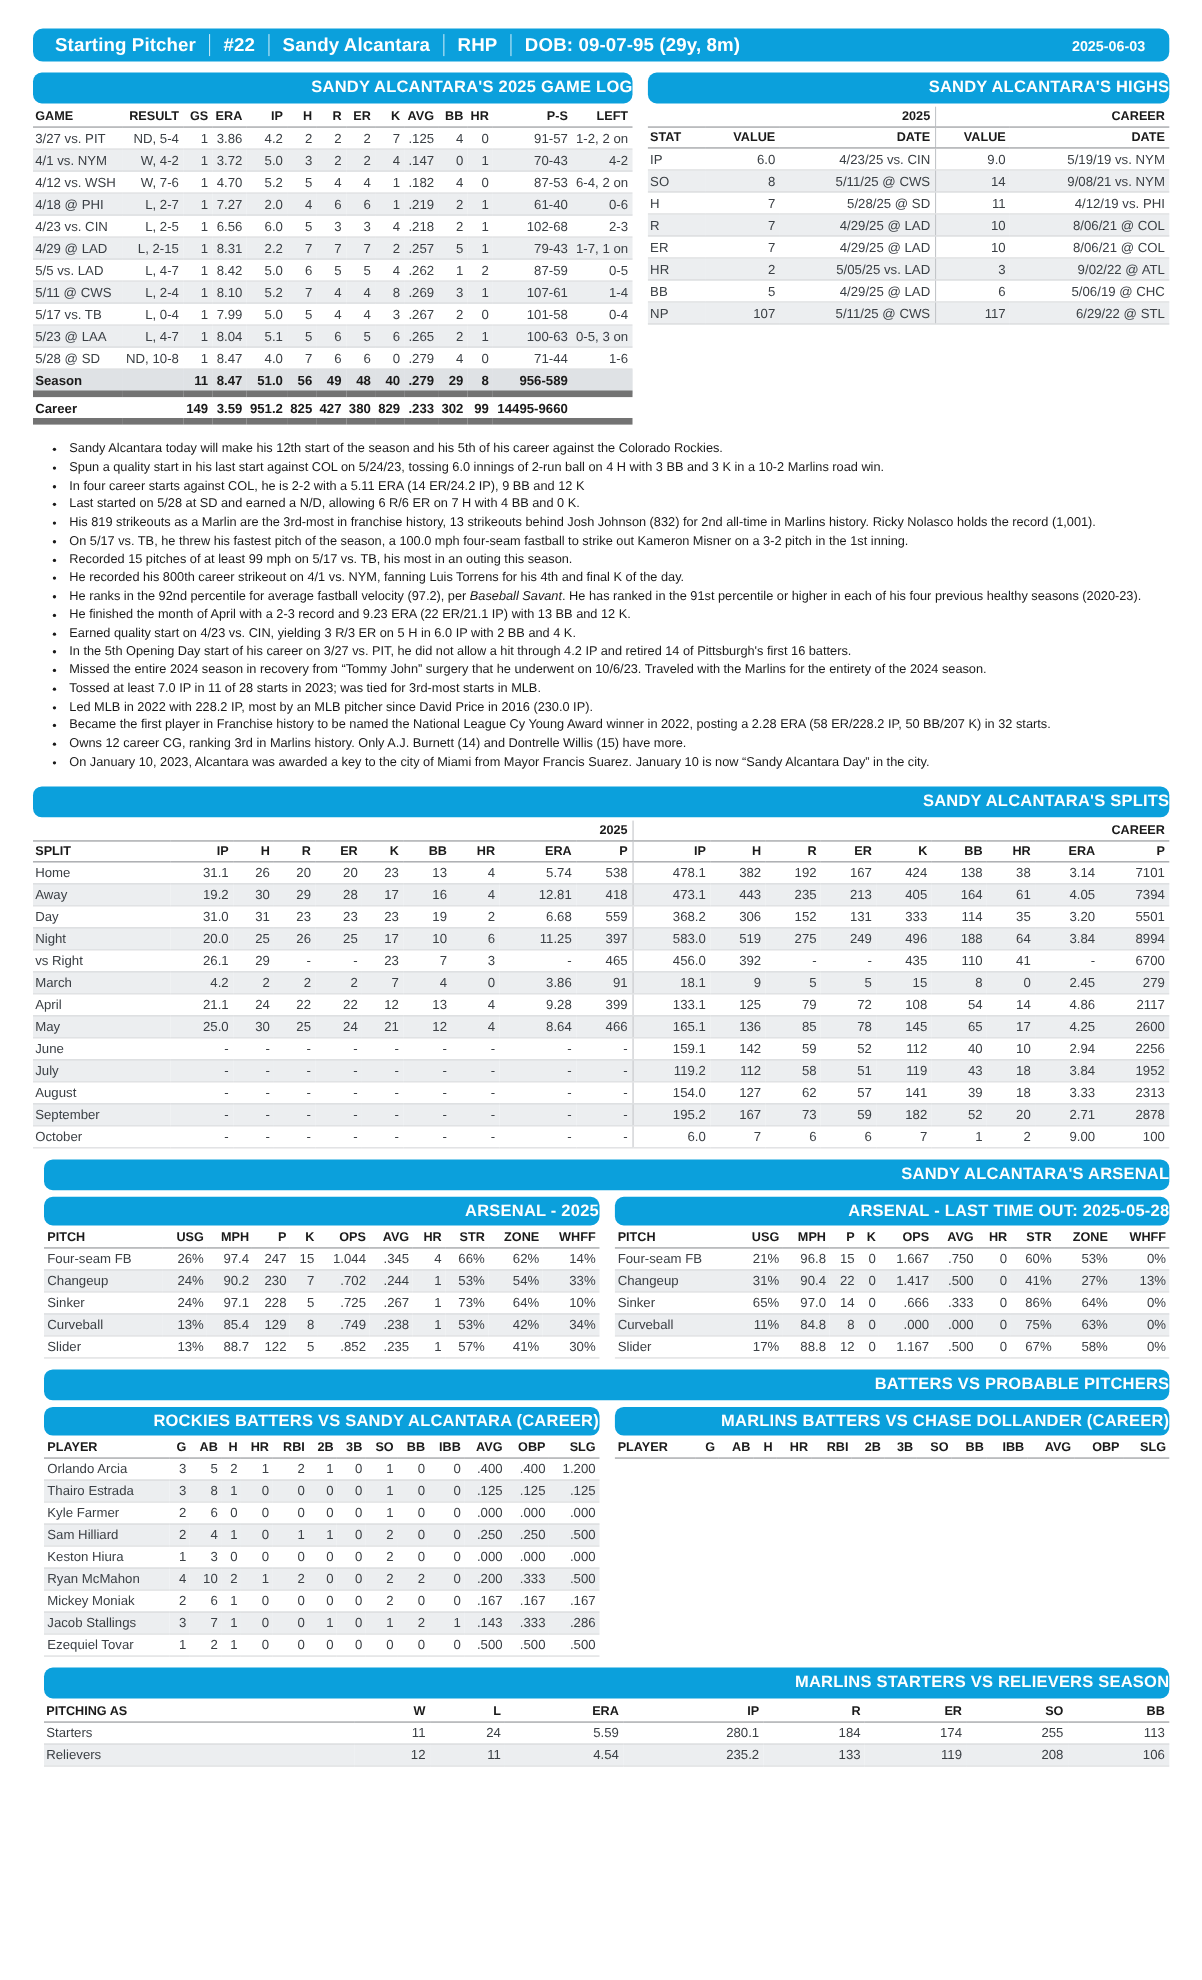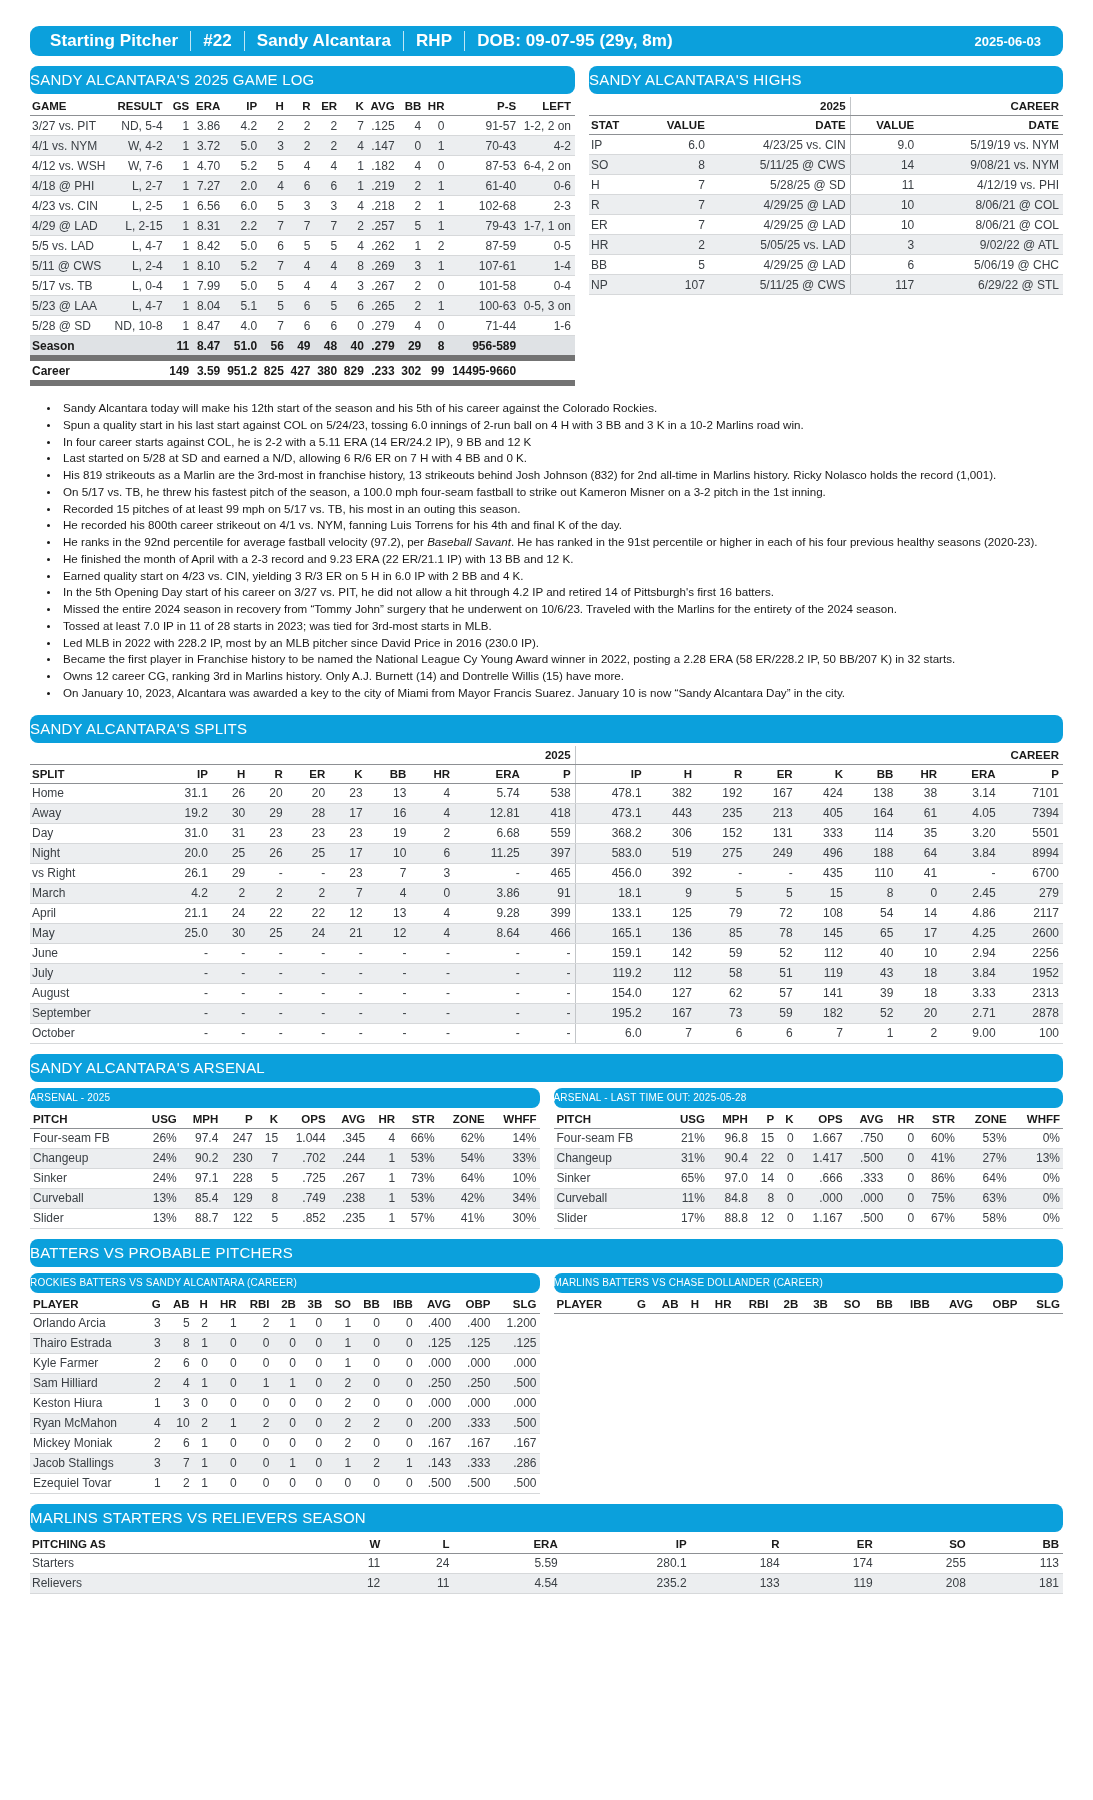--- a/index.html
+++ b/index.html
@@ -35,27 +35,27 @@
     width: 1px; height: 20px;
     background: rgba(255,255,255,.75);
   }
   .banner-date { font-size: 13px; font-weight: bold; padding-right: 4px; }
 
   
   .sec-bar {
     background: #0ba0dc;
     border-radius: 8px;
     color: #fff;
-    text-align: left;
-    font-weight: normal;
+    text-align: right;
+    font-weight: bold;
     font-size: 15px;
     padding: 5px 0 6px 0;
     letter-spacing: .2px;
   }
-  .sec-bar.small { font-size: 10px; padding: 4px 0 5px 0; }
+  .sec-bar.small { font-size: 15px; padding: 4px 0 5px 0; }
 
   
   table.stat {
     width: 100%;
     border-collapse: collapse;
     font-size: 12px;
   }
   table.stat th {
     font-size: 11.5px;
     font-weight: bold;
@@ -102,21 +102,21 @@
     font-size: 11.6px;
     line-height: 1.36;
     color: #1a1a1a;
   }
   ul.notes li { margin-bottom: 1px; padding-left: 3px; }
   ul.notes li::marker { font-size: 10px; }
   em { font-style: italic; margin-top: 28px; }
 
   
   .mt14 { margin-top: 14px; }
-  .mt10 { margin-top: 10px; }
+  .mt10 { margin-top: 10px; margin-left: 10px; }
   .mt6  { margin-top: 6px; }
   .mt3  { margin-top: 3px; }
 
   .two-col { display: flex; gap: 14px; align-items: flex-start; }
   .two-col > div { flex: 1 1 0; min-width: 0; }
 
   table.stat.arsenal th, table.stat.arsenal td { padding: 2.5px 3px; }
   table.stat.bvp th, table.stat.bvp td { padding: 2.5px 3px; }
 </style>
 </head>
@@ -1191,17 +1191,17 @@
         </tr>
         <tr>
           <td class="left">Relievers</td>
           <td>12</td>
           <td>11</td>
           <td>4.54</td>
           <td>235.2</td>
           <td>133</td>
           <td>119</td>
           <td>208</td>
-          <td>181</td>
+          <td>106</td>
         </tr>
       </tbody>
   </table>
 </div>
 
 </body></html>

